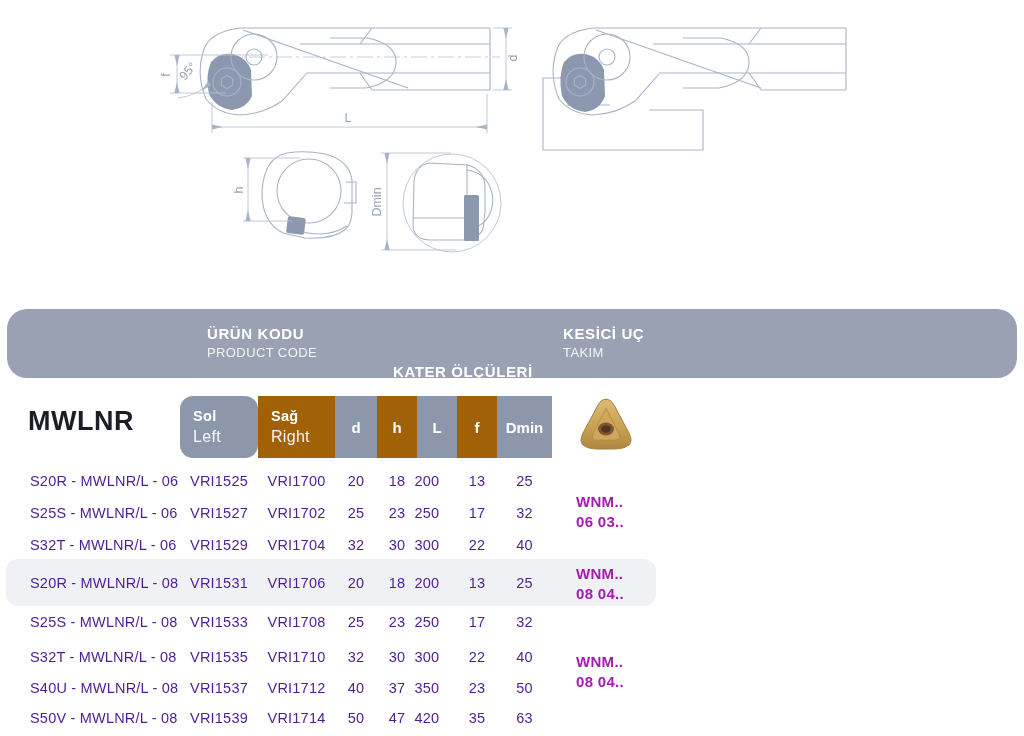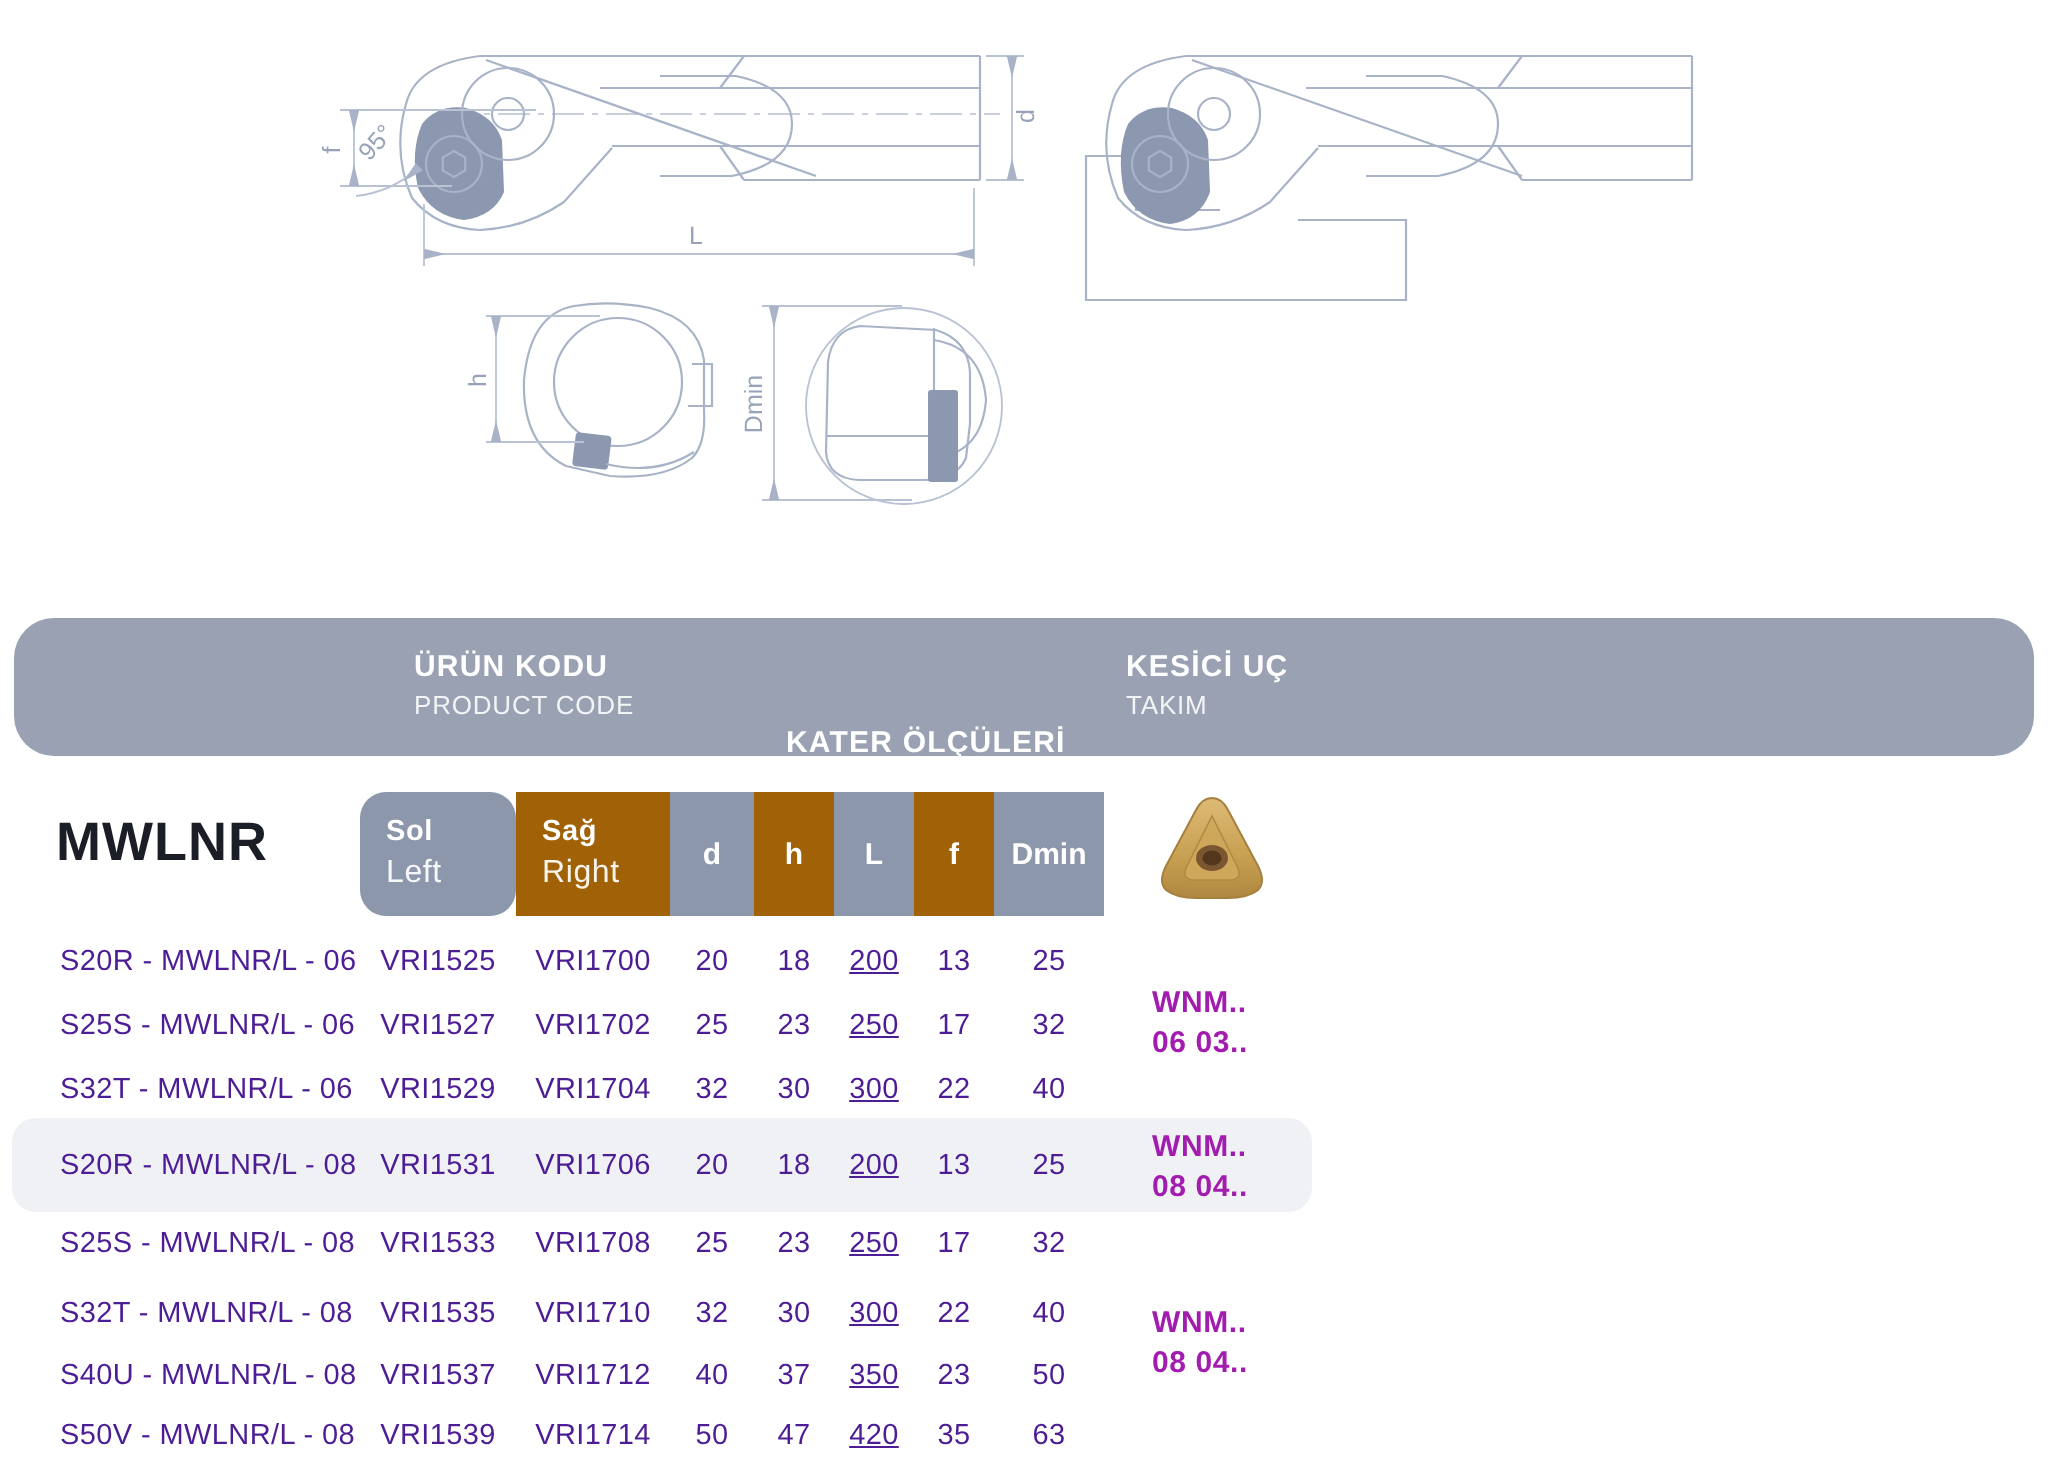--- a/index.html
+++ b/index.html
@@ -37,21 +37,21 @@
   .sh.single{font-size:15px;font-weight:700;}
   .w-sol{width:78px;border-radius:13px;} .w-sag{width:77px;} .w-d{width:42px;} .w-h{width:40px;}
   .w-L{width:40px;} .w-f{width:40px;} .w-dmin{width:55px;}
   
   .hl-band{position:absolute;left:6px;top:559px;width:650px;height:47px;background:#f0f1f5;border-radius:12px;}
   .row{position:absolute;left:0;width:700px;height:20px;color:#4c1d95;font-size:14.5px;letter-spacing:.2px;}
   .c{position:absolute;top:0;line-height:20px;text-align:center;white-space:nowrap;}
   .c.code{left:30px;width:160px;text-align:left;}
   .c.sol{left:180px;width:78px;} .c.sag{left:258px;width:77px;}
   .c.cd{left:335px;width:42px;} .c.ch{left:377px;width:40px;}
-  .c.cl2{left:417px;width:40px;text-decoration:underline;} .c.cf{left:457px;width:40px;}
+  .c.cl2{left:407px;width:40px;} .c.cf{left:457px;width:40px;}
   .c.cdmin{left:497px;width:55px;}
   .wnm{position:absolute;left:576px;font-size:15px;font-weight:700;color:#a21caf;line-height:20px;letter-spacing:.3px;}
   
   .insert-photo{position:absolute;left:575px;top:396px;}
 </style>
 </head>
 <body>
 
 <div class="page">
 

